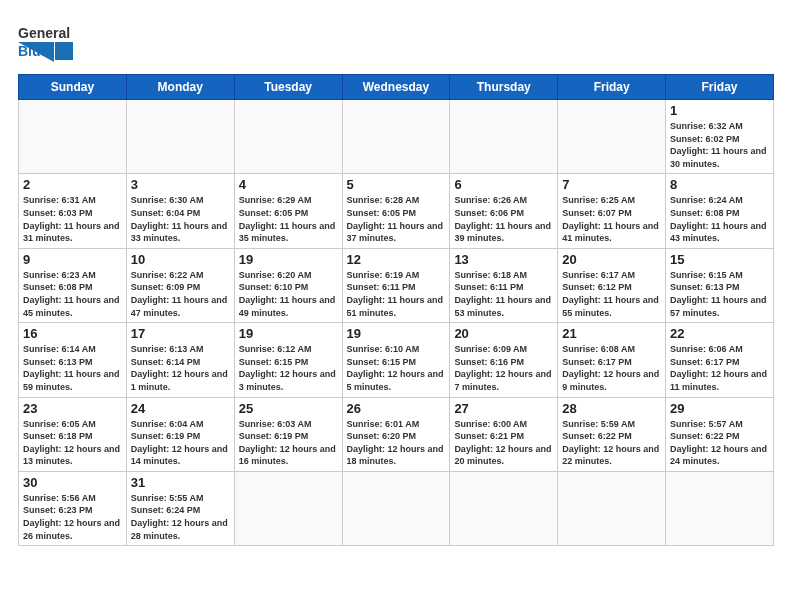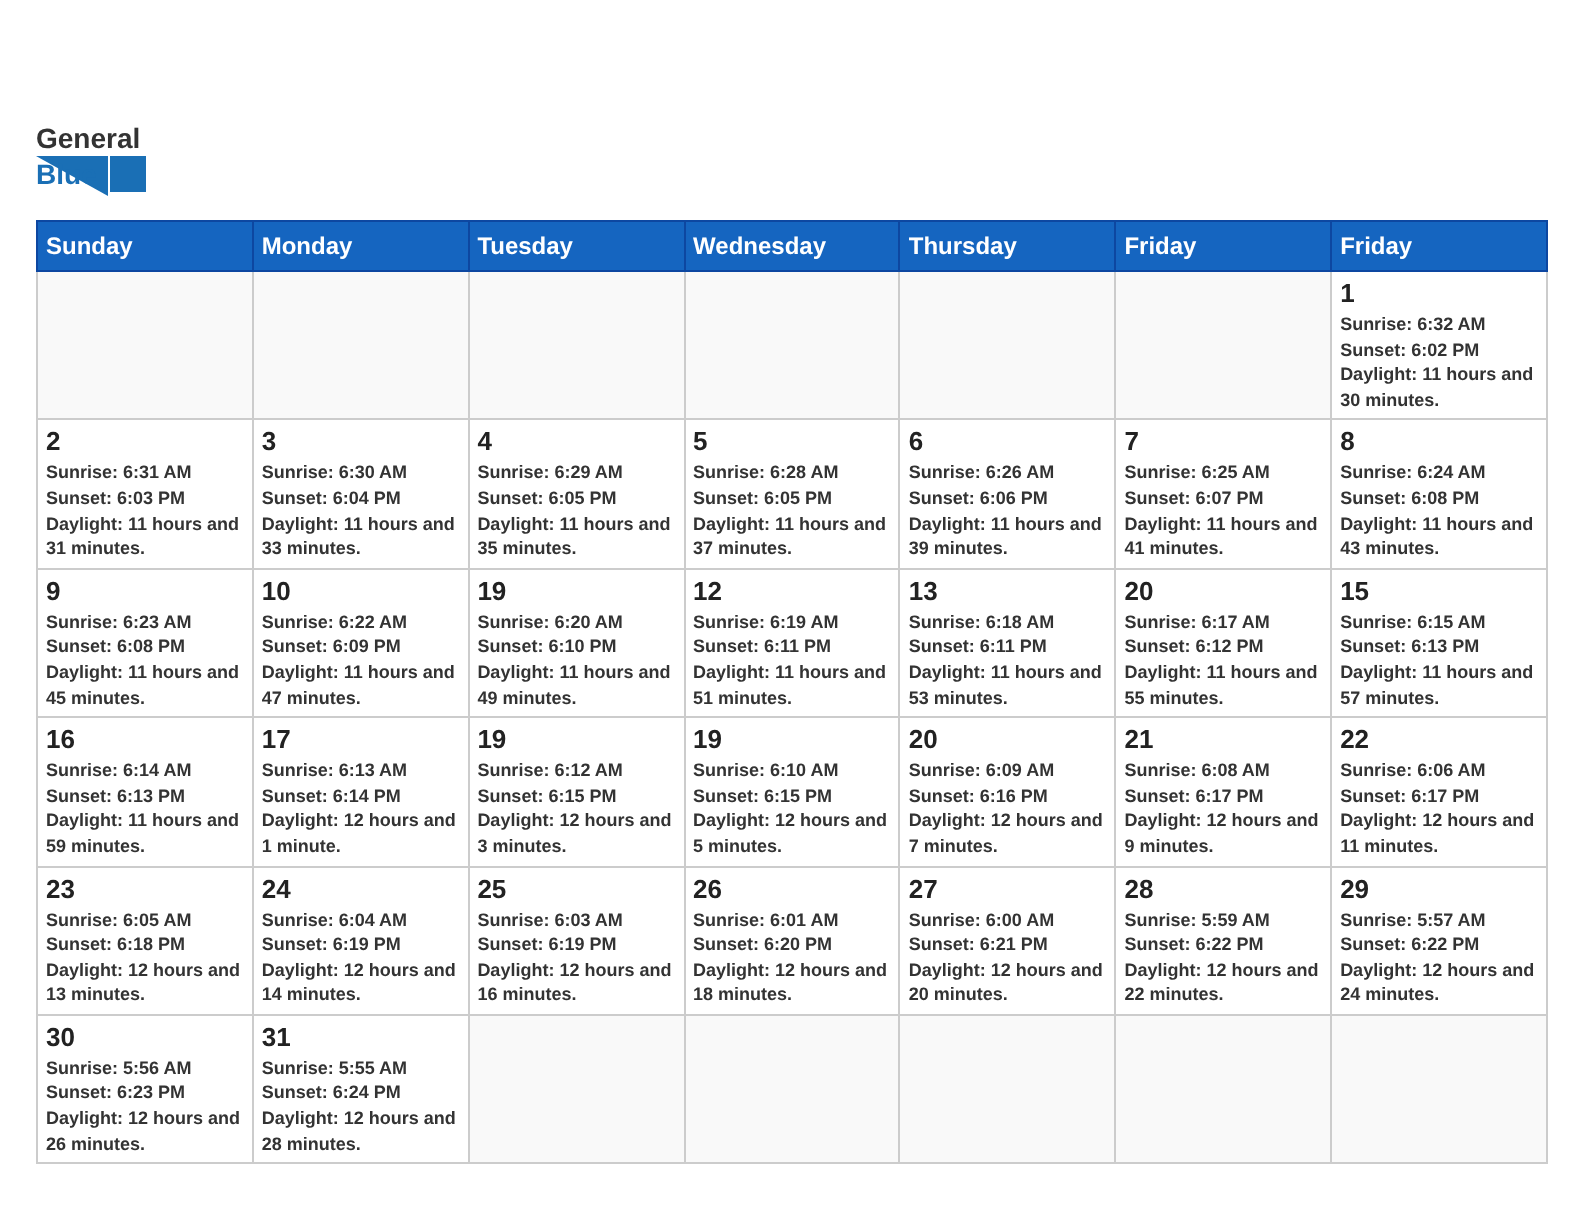--- a/index.html
+++ b/index.html
@@ -19,21 +19,20 @@
     .header {
       display: flex;
       justify-content: space-between;
       align-items: flex-start;
       margin-bottom: 8px;
     }
     .logo {
       display: flex;
       flex-direction: column;
       align-items: flex-start;
-      margin-top: 36px;
     }
     .title-area {
       text-align: right;
     }
     .month-title {
       font-size: 36px;
       font-weight: bold;
       color: #222;
       line-height: 1.1;
     }
@@ -47,21 +46,21 @@
       border-collapse: collapse;
       table-layout: fixed;
     }
     .calendar thead th {
       background: #1565c0;
       color: #fff;
       font-size: 12px;
       font-weight: bold;
       padding: 5px 4px;
       border: 1px solid #0d47a1;
-      text-align: left;
+      text-align: center;
     }
     .calendar tbody td {
       border: 1px solid #ccc;
       vertical-align: top;
       padding: 3px 4px;
       font-size: 9.5px;
       color: #333;
       height: 72px;
     }
     .day-num {

